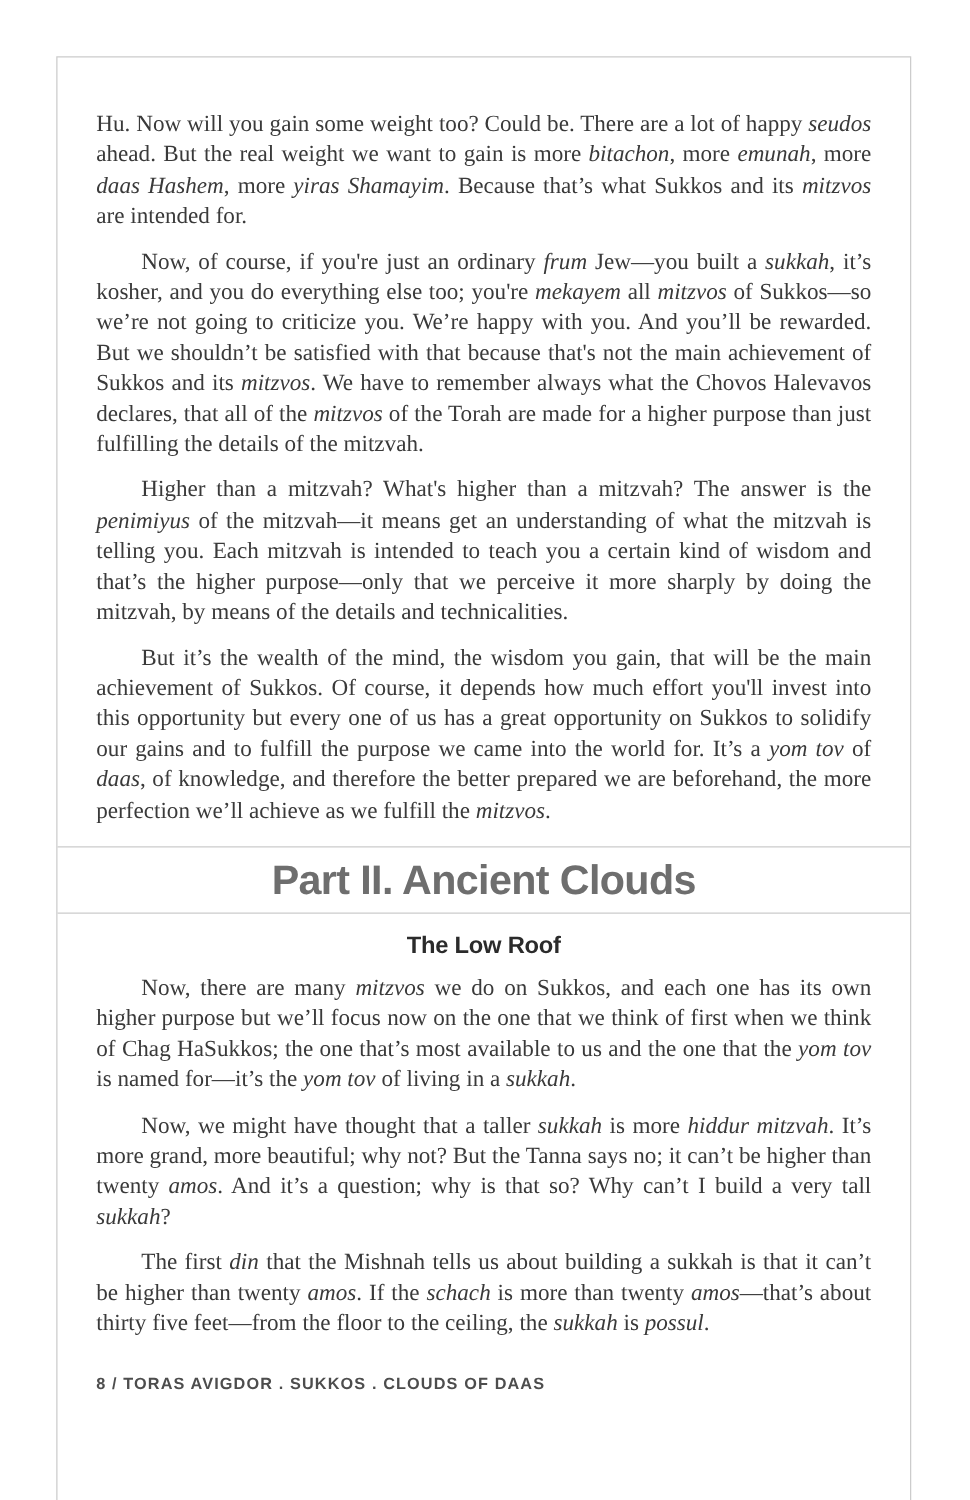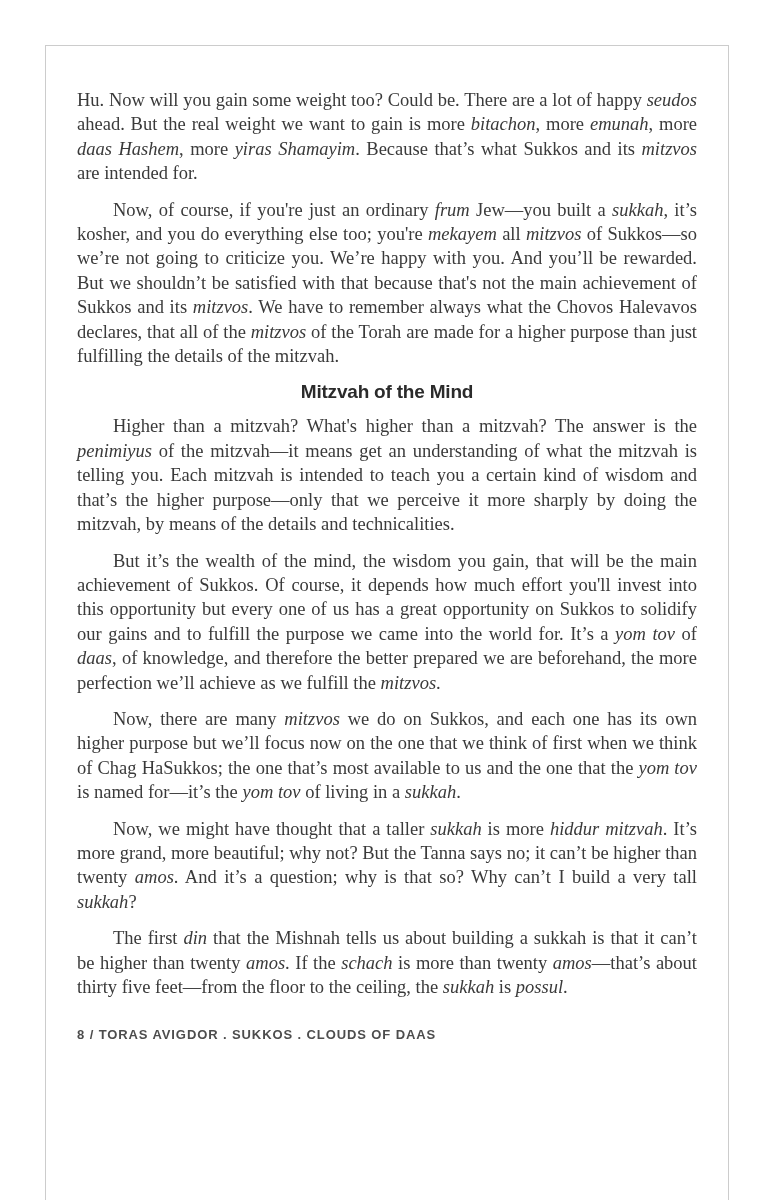--- a/index.html
+++ b/index.html
@@ -77,27 +77,30 @@
 </head>
 <body>
 
 <div class="screen">
   <div class="page-frame">
 
     <p class="para no-indent"><span>Hu. Now will you gain some weight too? Could be. There are a lot of happy </span><em>seudos</em><span> ahead. But the real weight we want to gain is more </span><em>bitachon</em><span>, more </span><em>emunah</em><span>, more </span><em>daas Hashem</em><span>, more </span><em>yiras Shamayim</em><span>. Because that’s what Sukkos and its </span><em>mitzvos</em><span> are intended for.</span></p>
 
     <p class="para"><span>Now, of course, if you're just an ordinary </span><em>frum</em><span> Jew—you built a </span><em>sukkah</em><span>, it’s kosher, and you do everything else too; you're </span><em>mekayem</em><span> all </span><em>mitzvos</em><span> of Sukkos—so we’re not going to criticize you. We’re happy with you. And you’ll be rewarded. But we shouldn’t be satisfied with that because that's not the main achievement of Sukkos and its </span><em>mitzvos</em><span>. We have to remember always what the Chovos Halevavos declares, that all of the </span><em>mitzvos</em><span> of the Torah are made for a higher purpose than just fulfilling the details of the mitzvah.</span></p>
 
-    <h3 class="subheading">Mitzvah of the Mind</h3>
 
     <p class="para"><span>Higher than a mitzvah? What's higher than a mitzvah? The answer is the </span><em>penimiyus</em><span> of the mitzvah—it means get an understanding of what the mitzvah is telling you. Each mitzvah is intended to teach you a certain kind of wisdom and that’s the higher purpose—only that we perceive it more sharply by doing the mitzvah, by means of the details and technicalities.</span></p>
 
     <p class="para"><span>But it’s the wealth of the mind, the wisdom you gain, that will be the main achievement of Sukkos. Of course, it depends how much effort you'll invest into this opportunity but every one of us has a great opportunity on Sukkos to solidify our gains and to fulfill the purpose we came into the world for. It’s a </span><em>yom tov</em><span> of </span><em>daas</em><span>, of knowledge, and therefore the better prepared we are beforehand, the more perfection we’ll achieve as we fulfill the </span><em>mitzvos</em><span>.</span></p>
 
+    <div class="part-divider">
+      <h1 class="part-title">Part II. Ancient Clouds</h1>
+    </div>
 
+    <h3 class="subheading after-divider">The Low Roof</h3>
 
     <p class="para"><span>Now, there are many </span><em>mitzvos</em><span> we do on Sukkos, and each one has its own higher purpose but we’ll focus now on the one that we think of first when we think of Chag HaSukkos; the one that’s most available to us and the one that the </span><em>yom tov</em><span> is named for—it’s the </span><em>yom tov</em><span> of living in a </span><em>sukkah</em><span>.</span></p>
 
     <p class="para"><span>Now, we might have thought that a taller </span><em>sukkah</em><span> is more </span><em>hiddur mitzvah</em><span>. It’s more grand, more beautiful; why not? But the Tanna says no; it can’t be higher than twenty </span><em>amos</em><span>. And it’s a question; why is that so? Why can’t I build a very tall </span><em>sukkah</em><span>?</span></p>
 
     <p class="para"><span>The first </span><em>din</em><span> that the Mishnah tells us about building a sukkah is that it can’t be higher than twenty </span><em>amos</em><span>. If the </span><em>schach</em><span> is more than twenty </span><em>amos</em><span>—that’s about thirty five feet—from the floor to the ceiling, the </span><em>sukkah</em><span> is </span><em>possul</em><span>.</span></p>
 
     <footer class="page-footer">8 / TORAS AVIGDOR . SUKKOS . CLOUDS OF DAAS</footer>
 
   </div>

